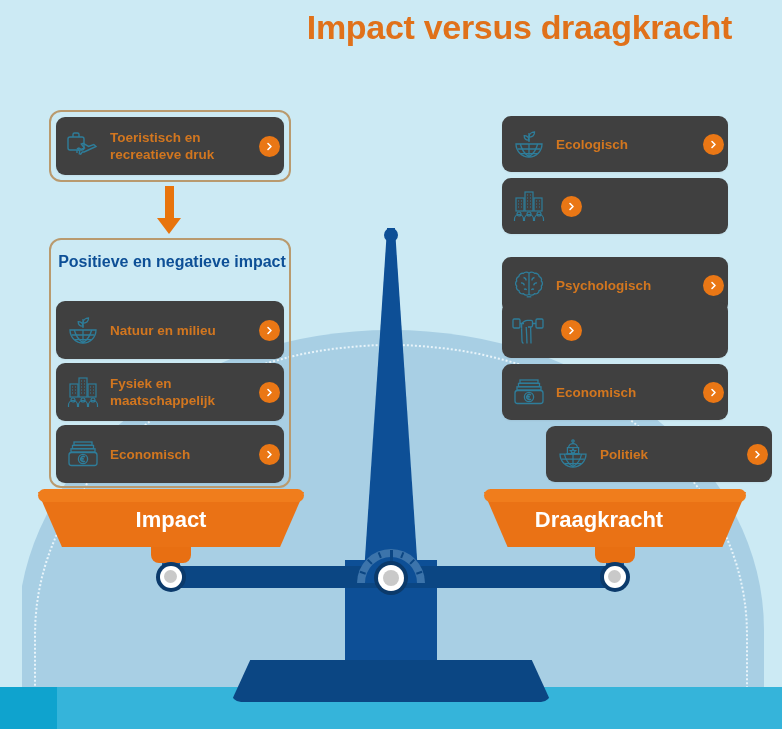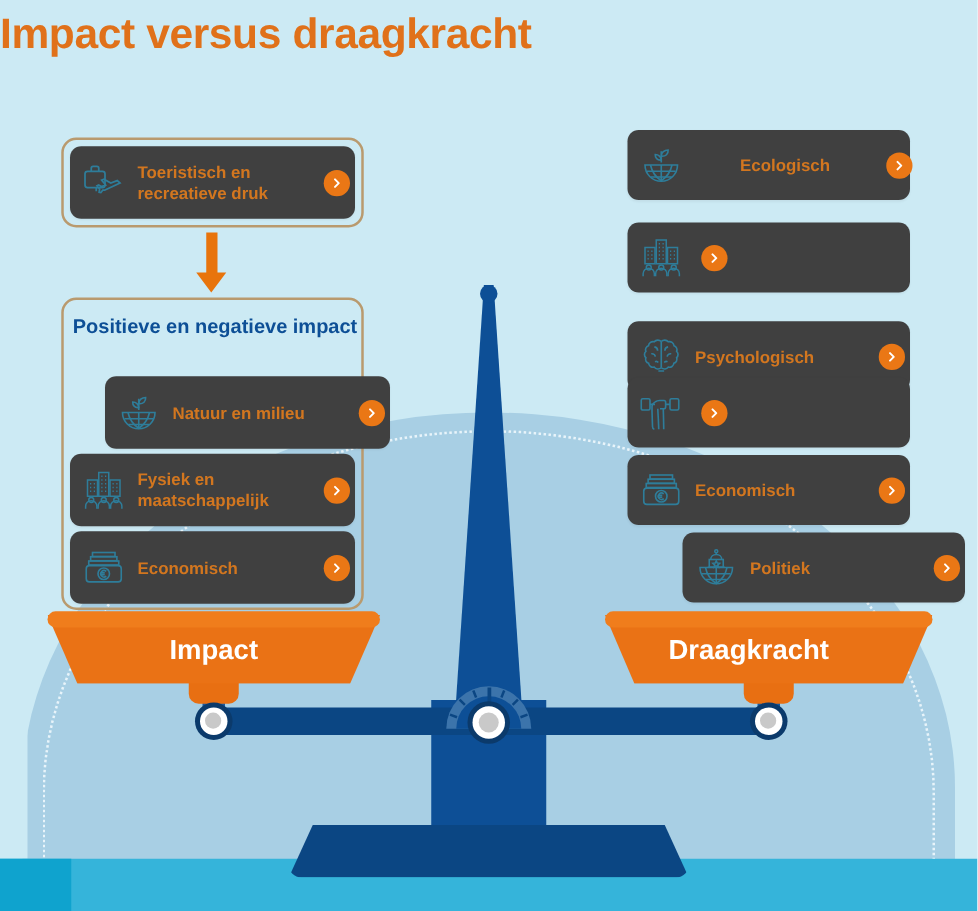--- a/index.html
+++ b/index.html
@@ -61,21 +61,21 @@
     height: 357px;
     background: #cceaf4;
   }
 
   
   .title {
     position: absolute;
     left: 0;
     top: 8px;
     width: 732px;
-    text-align: left;
+    text-align: right;
     color: #e0711a;
     font-size: 34px;
     font-weight: bold;
     letter-spacing: -0.3px;
   }
   .pillar {
     position: absolute;
     left: 363px;
     top: 228px;
     width: 56px;
@@ -328,27 +328,27 @@
     border-radius: 50%;
     background: #ea7715;
     display: flex;
     align-items: center;
     justify-content: center;
   }
   .chev-btn svg { display: block; }
 
   
   .card-top   { left: 56px; top: 117px; width: 228px; height: 58px; }
-  .card-l1    { left: 56px; top: 301px; width: 228px; height: 58px; margin-left: 28px; }
+  .card-l1    { left: 56px; top: 301px; width: 228px; height: 58px; }
   .card-l2    { left: 56px; top: 363px; width: 228px; height: 58px; }
   .card-l3    { left: 56px; top: 425px; width: 228px; height: 58px; }
 
   
   .card-r { left: 502px; width: 226px; height: 56px; }
-  .card-r1 { top: 104px; gap: 36px; }
+  .card-r1 { top: 116px; }
   .card-r2 { top: 178px; }
   .card-r3 { top: 257px; align-items: center; }
   .card-r4 { top: 302px; }
   .card-r5 { top: 364px; }
   .card-r6 { top: 426px; margin-left: 44px; }
 
   .arrow-stem {
     position: absolute;
     left: 165px;
     top: 186px;

